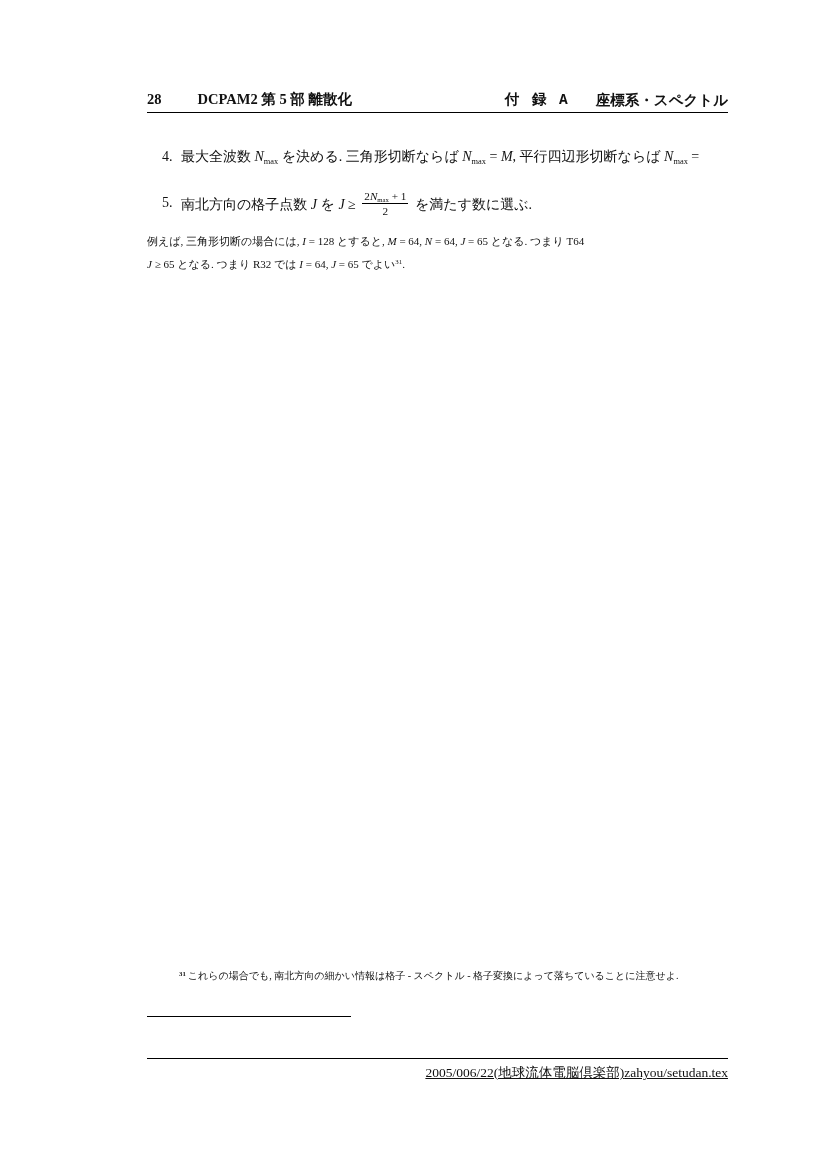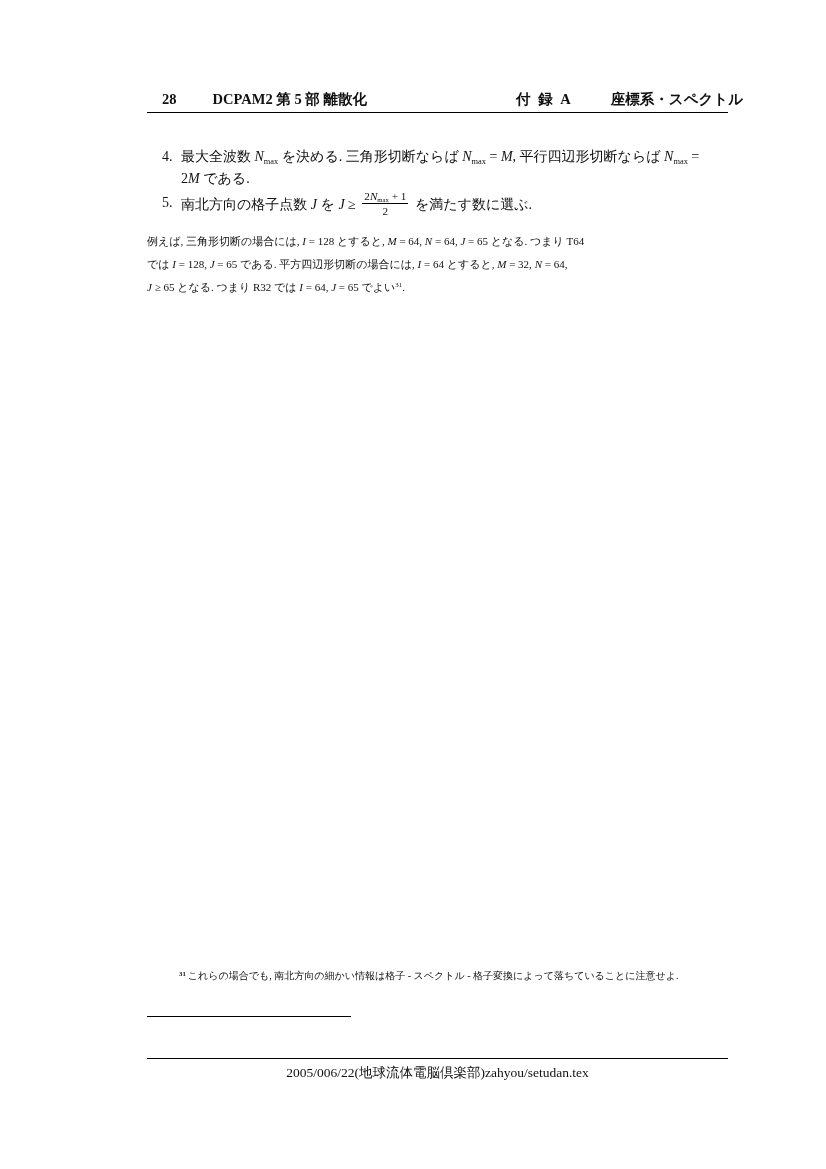--- a/index.html
+++ b/index.html
@@ -8,34 +8,34 @@
     width: 826px;
     height: 1169px;
     background: #ffffff;
     color: #111111;
     font-family: "Liberation Serif", "DejaVu Serif", serif;
     overflow: hidden;
   }
   
   .header {
     position: absolute;
-    left: 162px; top: 90px;
+    left: 147px; top: 90px;
     width: 581px;
     display: flex;
     justify-content: space-between;
     align-items: baseline;
     font-weight: bold;
     font-size: 14.5px;
     line-height: 18px;
     white-space: nowrap;
   }
   .header-left { display: flex; }
   .header-left .page-num { margin-right: 36px; }
   .header-right { display: flex; }
-  .header-right .appendix-label { margin-right: 38px; letter-spacing: 2px; }
+  .header-right .appendix-label { margin-right: 26px; letter-spacing: 2px; font-family: Liberation Mono, monospace; }
   .rule {
     position: absolute;
     height: 1px;
     background: #000000;
   }
   .header-rule { left: 147px; top: 112px; width: 581px; }
 
   
   .list-item {
     position: absolute;
@@ -87,23 +87,24 @@
   }
   .footnote sup.fn-marker { font-size: 0.68em; vertical-align: 0.5em; line-height: 0; font-weight: bold; margin-right: 2px; }
 
   
   .footer-rule { left: 147px; top: 1058px; width: 581px; }
   .footer {
     position: absolute;
     left: 147px; top: 1064px;
     width: 581px;
     display: flex;
-    justify-content: center;
+    justify-content: flex-end;
     font-size: 13.5px;
     line-height: 18px;
+    text-decoration: underline;
   }
 </style>
 </head>
 <body>
 
 <div class="page">
 
   <div class="header">
     <div class="header-left">
       <span class="page-num">28</span>
@@ -113,37 +114,35 @@
       <span class="appendix-label">付 録 A</span>
       <span>座標系・スペクトル</span>
     </div>
   </div>
   <div class="rule header-rule"></div>
 
   <div class="list-item item-4">
     <span class="item-number">4.</span>
     <div class="item-body">
         <div class="tline">最大全波数 <span class="mi">N</span><sub class="ms">max</sub> を決める. 三角形切断ならば <span class="mi">N</span><sub class="ms">max</sub> = <span class="mi">M</span>, 平行四辺形切断ならば <span class="mi">N</span><sub class="ms">max</sub> =</div>
-        <div class="tline">2<span class="mi">M</span> である.</div>
       </div>
   </div>
 
   <div class="list-item item-5">
     <span class="item-number">5.</span>
     <div class="item-body">
         <div class="tline">南北方向の格子点数 <span class="mi">J</span> を <span class="mi">J</span> ≥ <span class="frac">
             <span class="fnum">2<span class="mi">N</span><sub class="ms">max</sub> + 1</span>
             <span class="fden">2</span>
           </span> を満たす数に選ぶ.</div>
       </div>
   </div>
 
   <div class="paragraph">
       <div class="tline">例えば, 三角形切断の場合には, <span class="mi">I</span> = 128 とすると, <span class="mi">M</span> = 64, <span class="mi">N</span> = 64, <span class="mi">J</span> = 65 となる. つまり T64</div>
-      <div class="tline">では <span class="mi">I</span> = 128, <span class="mi">J</span> = 65 である. 平方四辺形切断の場合には, <span class="mi">I</span> = 64 とすると, <span class="mi">M</span> = 32, <span class="mi">N</span> = 64,</div>
       <div class="tline"><span class="mi">J</span> ≥ 65 となる. つまり R32 では <span class="mi">I</span> = 64, <span class="mi">J</span> = 65 でよい<sup class="msup">31</sup>.</div>
     </div>
 
   <div class="rule footnote-rule"></div>
   <div class="footnote">
     <sup class="fn-marker">31</sup><span>これらの場合でも, 南北方向の細かい情報は格子 - スペクトル - 格子変換によって落ちていることに注意せよ.</span>
   </div>
 
   <div class="rule footer-rule"></div>
   <div class="footer">

